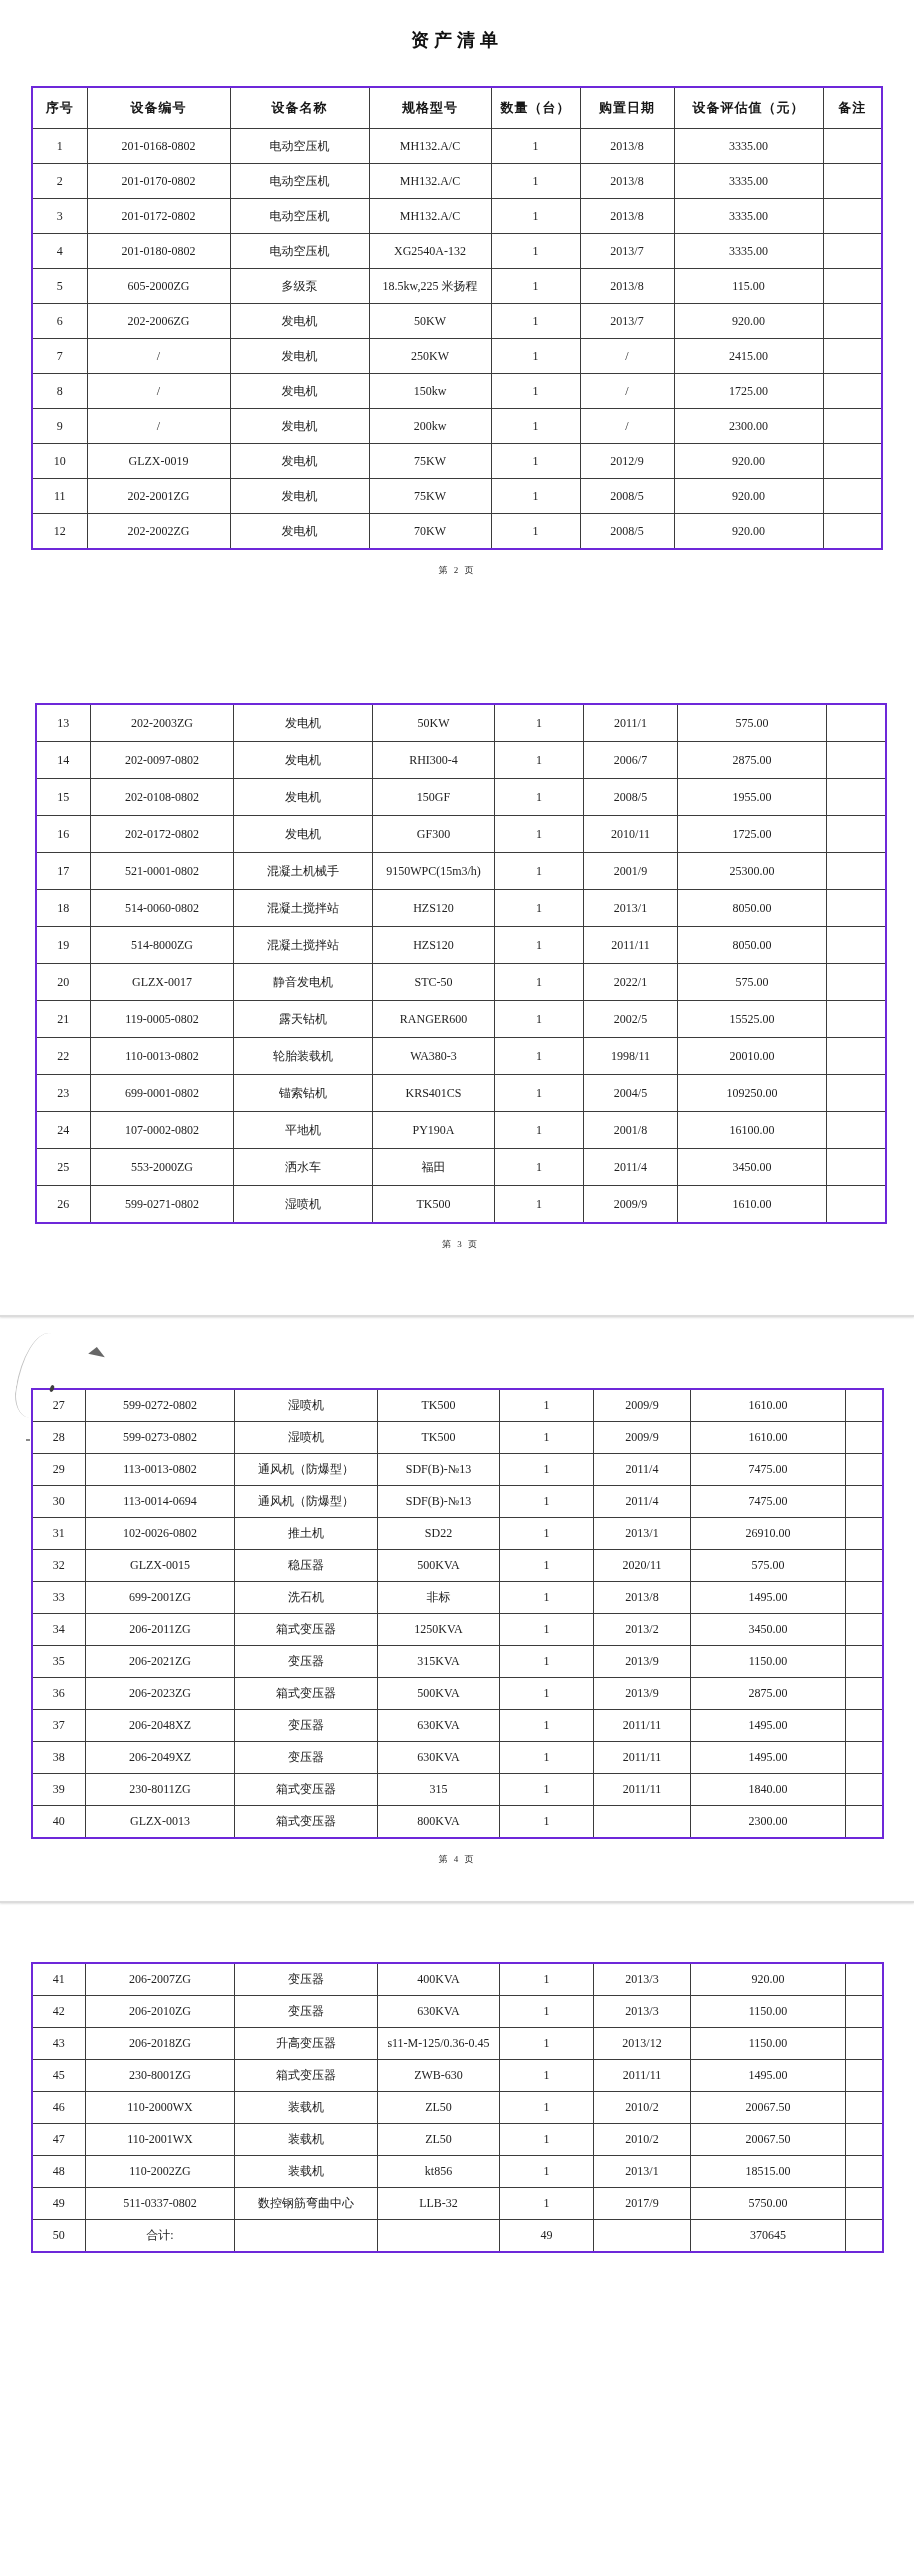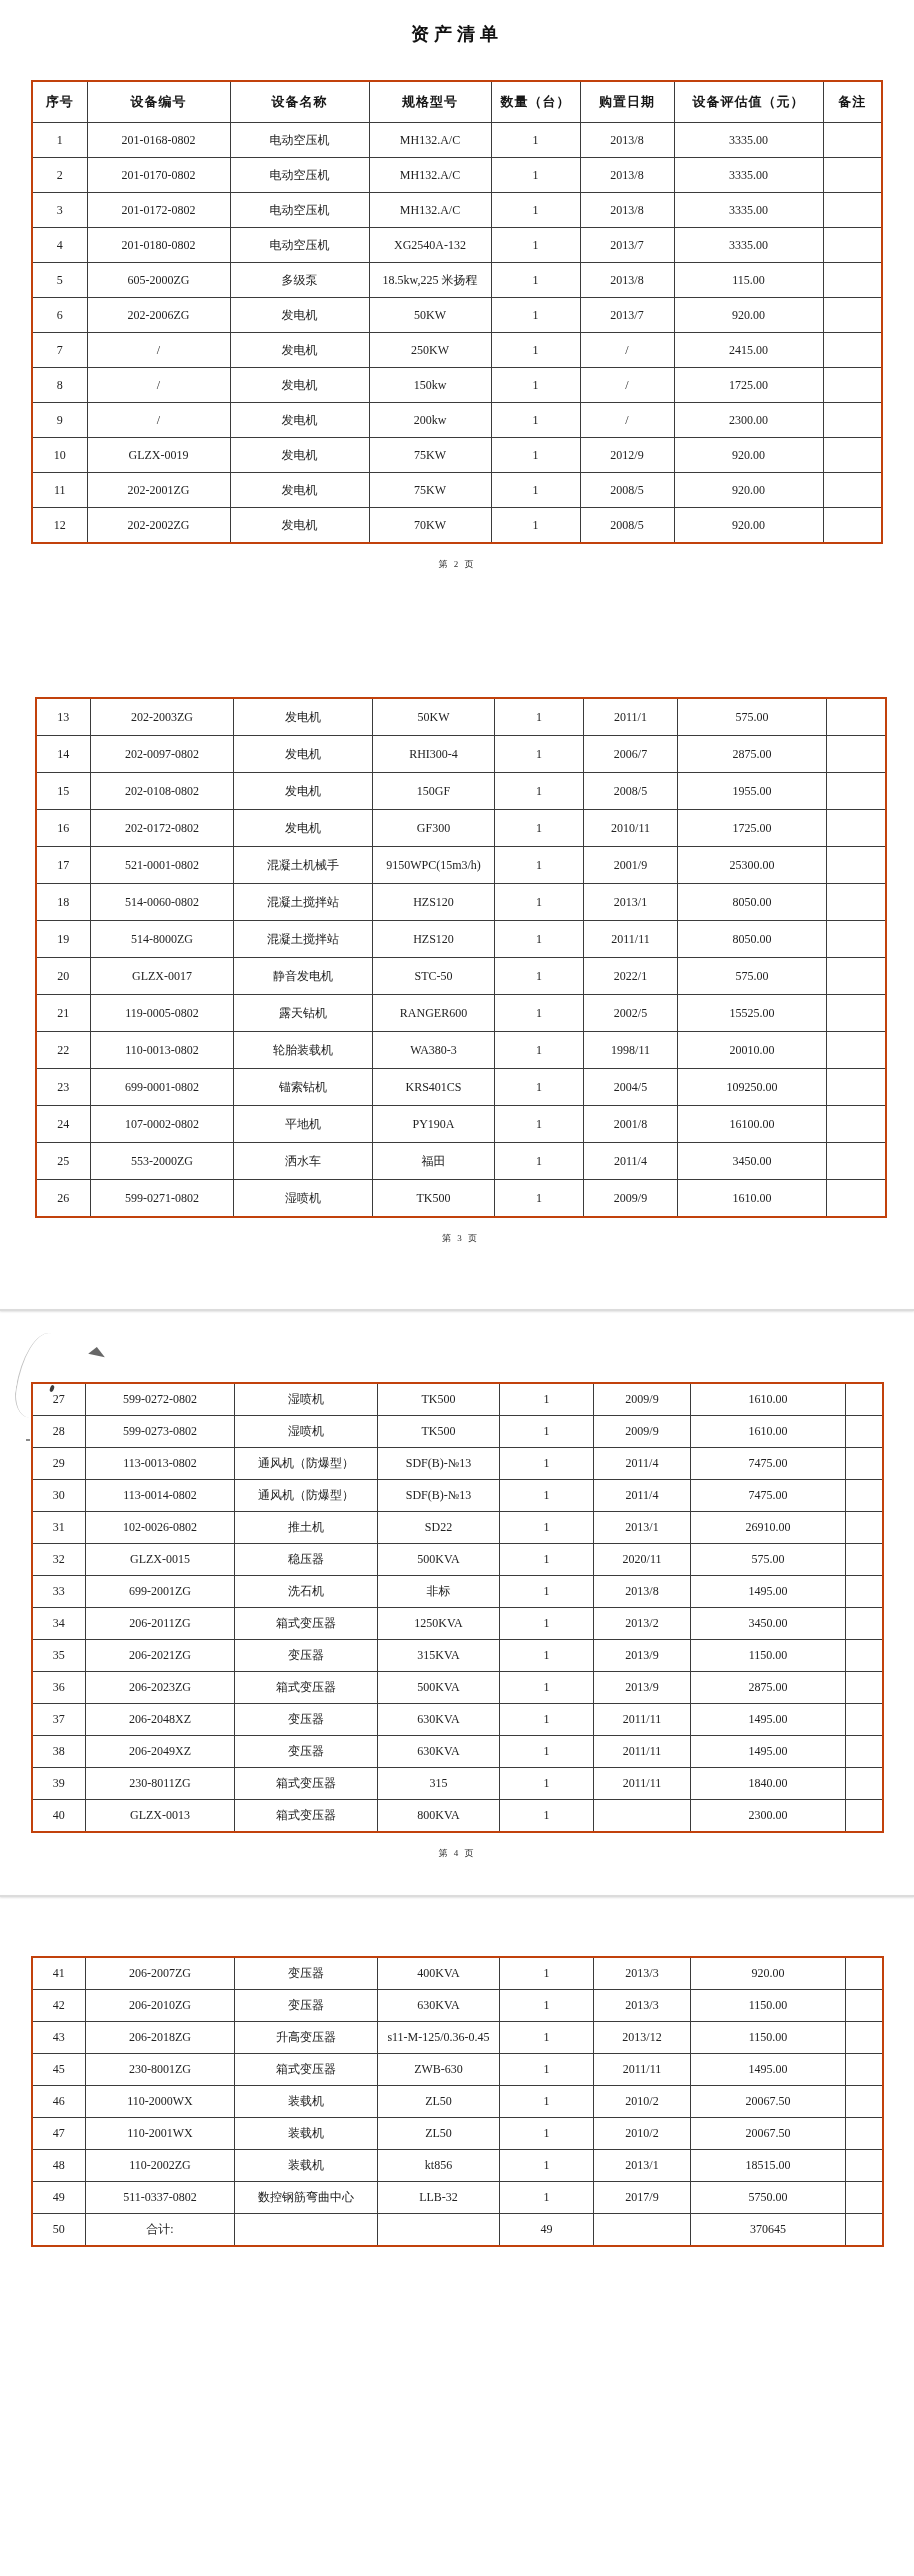--- a/index.html
+++ b/index.html
@@ -10,38 +10,38 @@
   body {
     width: 914px;
     min-height: 2576px;
     font-family: "Liberation Serif", "DejaVu Serif", serif;
     color: #1f1f1f;
     position: relative;
   }
   .sheet {
     position: relative;
     width: 914px;
-    padding-top: 16px;
+    padding-top: 22px;
     font-family: Liberation Serif, serif;
   }
   .doc-title {
     margin: 6px 0 34px 0;
     text-align: center;
     font-size: 18px;
     font-weight: bold;
     letter-spacing: 5px;
     color: #111;
   }
   .page { margin: 0; }
   table.grid {
     border-collapse: collapse;
     table-layout: fixed;
     width: 850px;
     margin: 0 auto;
-    border: 2px solid #c2410c;
+    border: 2px solid #6d28d9;
   }
   table.grid th, table.grid td {
     border: 1px solid #3b3b3b;
     text-align: center;
     vertical-align: middle;
     font-size: 12px;
     padding: 2px 3px;
     overflow: hidden;
     word-break: break-all;
     color: #222;
@@ -487,21 +487,21 @@
             <td>113-0013-0802</td>
             <td>通风机（防爆型）</td>
             <td>SDF(B)-№13</td>
             <td>1</td>
             <td>2011/4</td>
             <td>7475.00</td>
             <td></td>
           </tr>
           <tr>
             <td>30</td>
-            <td>113-0014-0802</td>
+            <td>113-0014-0694</td>
             <td>通风机（防爆型）</td>
             <td>SDF(B)-№13</td>
             <td>1</td>
             <td>2011/4</td>
             <td>7475.00</td>
             <td></td>
           </tr>
           <tr>
             <td>31</td>
             <td>102-0026-0802</td>

